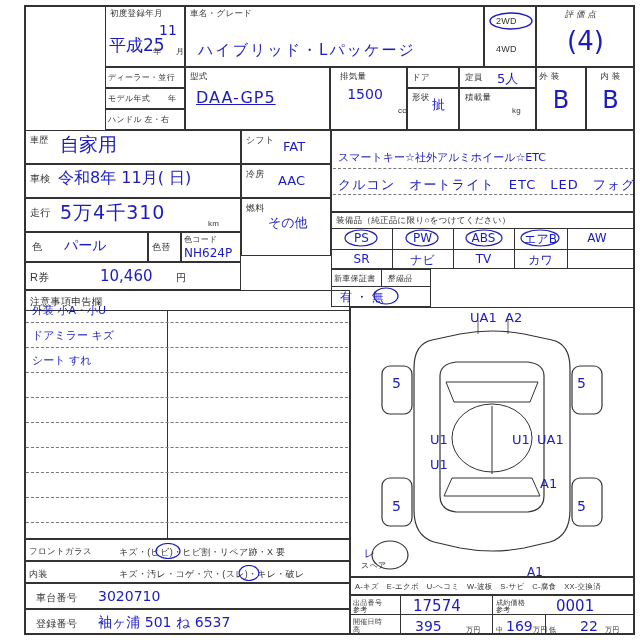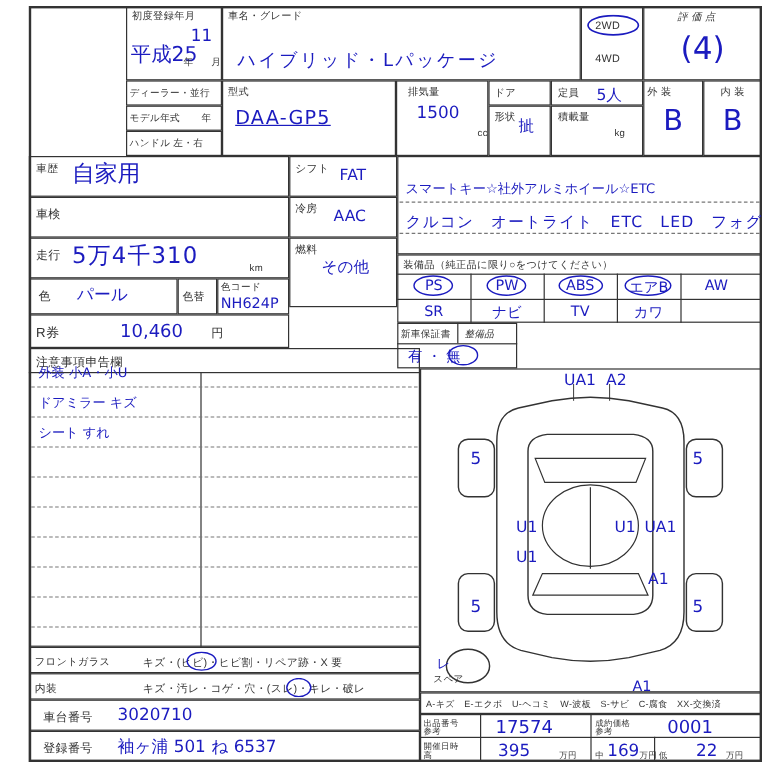--- a/index.html
+++ b/index.html
@@ -81,20 +81,21 @@
   <div class="lbl ctr" style="left:586px;top:71px;width:49px;">内 装</div>
   <div class="val hand ctr" style="left:536px;top:86px;width:50px;font-size:24px;">B</div>
   <div class="val hand ctr" style="left:586px;top:86px;width:49px;font-size:24px;">B</div>
 
   <div class="bx" style="left:24px;top:130px;width:217px;height:34px;"></div>
   <div class="lbl" style="left:30px;top:134px;font-size:9px;">車歴</div>
   <div class="val hand" style="left:60px;top:132px;font-size:19px;">自家用</div>
 
   <div class="bx" style="left:24px;top:164px;width:217px;height:34px;"></div>
   <div class="lbl" style="left:30px;top:172px;font-size:10px;">車検</div>
+  <div class="val hand" style="left:58px;top:168px;font-size:16px;">令和8年  11月(    日)</div>
 
   <div class="bx" style="left:24px;top:198px;width:217px;height:34px;"></div>
   <div class="lbl" style="left:30px;top:206px;font-size:10px;">走行</div>
   <div class="val hand" style="left:60px;top:200px;font-size:19px;letter-spacing:1px;">5万4千310</div>
   <div class="lbl" style="left:208px;top:219px;font-size:8px;">km</div>
 
   <div class="bx" style="left:24px;top:232px;width:124px;height:30px;"></div>
   <div class="lbl" style="left:32px;top:240px;font-size:10px;">色</div>
   <div class="val hand" style="left:64px;top:237px;font-size:14px;">パール</div>
   <div class="bx" style="left:148px;top:232px;width:33px;height:30px;"></div>

